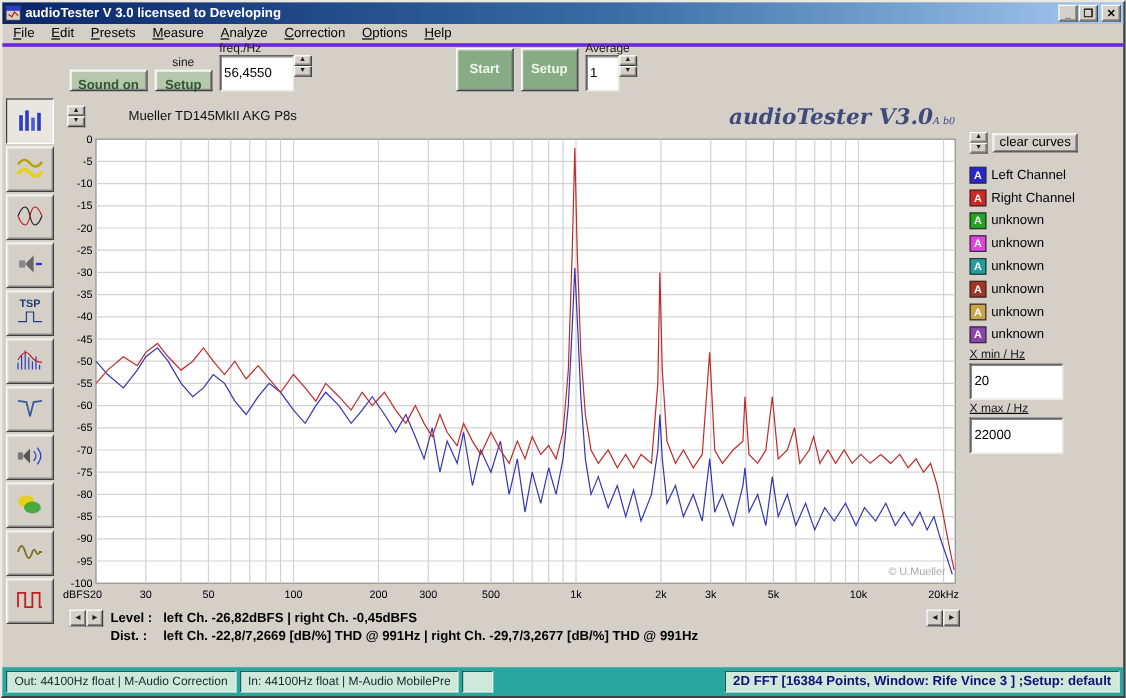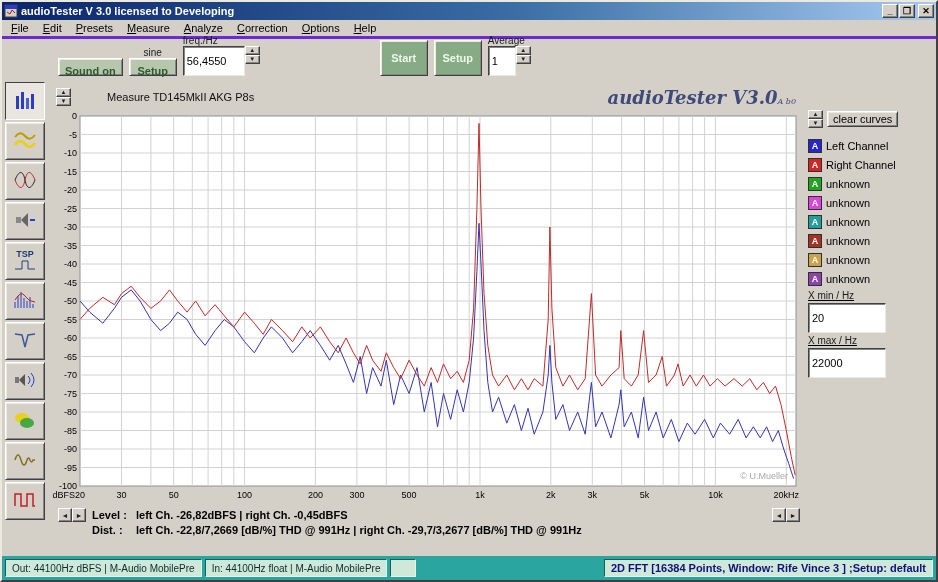--- a/index.html
+++ b/index.html
@@ -267,21 +267,21 @@
             </svg></span>
       </div>
     </div>
 
     <div class="main-col">
       <div class="chart-header">
         <span class="spinv">
           <button class="spin-btn">▲</button>
           <button class="spin-btn">▼</button>
         </span>
-        <span class="chart-title">Measure TD145MkII  AKG P8s</span>
+        <span class="chart-title">Mueller TD145MkII  AKG P8s</span>
         <span class="logo">
           <span>audioTester</span>&nbsp;<span>V3.0</span><small>A b0</small>
         </span>
       </div>
       <div class="plot-frame">
         <svg width="756" height="394" viewBox="0 0 756 394">
             <rect x="30" y="4" width="716" height="370" fill="#ffffff" stroke="#909090"></rect>
             <text x="27" y="7" text-anchor="end" font-size="9" fill="#000">0</text>
             <line x1="30" y1="22.5" x2="746" y2="22.5" stroke="#d2d2d2"></line>
             <text x="27" y="25.5" text-anchor="end" font-size="9" fill="#000">-5</text>
@@ -432,19 +432,19 @@
         <input class="field" value="20" style="">
       </div>
       <div class="rp-field">
         <span class="tb-label">X max / Hz</span>
         <input class="field" value="22000" style="">
       </div>
     </div>
   </div>
 
   <div class="statusbar">
-    <div class="status-panel">Out: 44100Hz dBFS  | M-Audio MobilePre</div>
+    <div class="status-panel">Out: 44100Hz float  | M-Audio Correction</div>
     <div class="status-panel">In: 44100Hz float  | M-Audio MobilePre</div>
     <div class="status-panel" style="width:26px"></div>
     <div class="status-spacer"></div>
     <div class="status-panel fft">2D FFT [16384 Points, Window: Rife Vince 3 ]  ;Setup:  default</div>
   </div>
 </div>
 
 </body></html>

